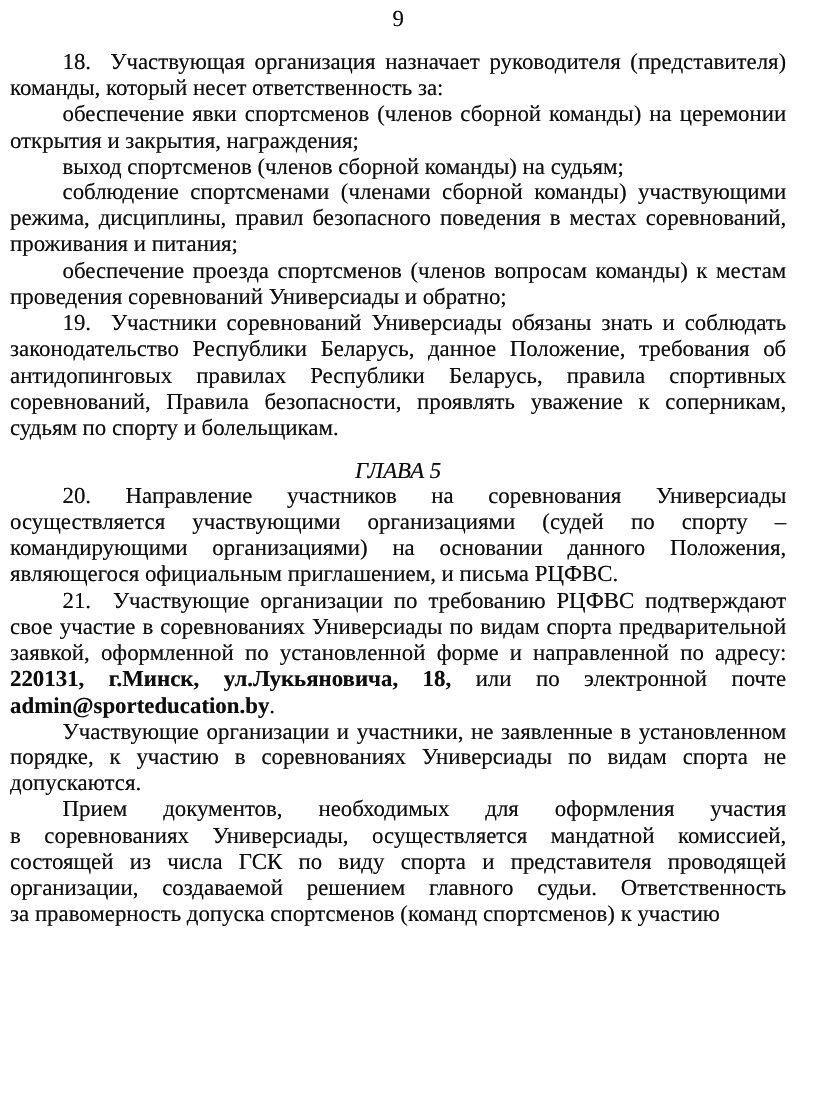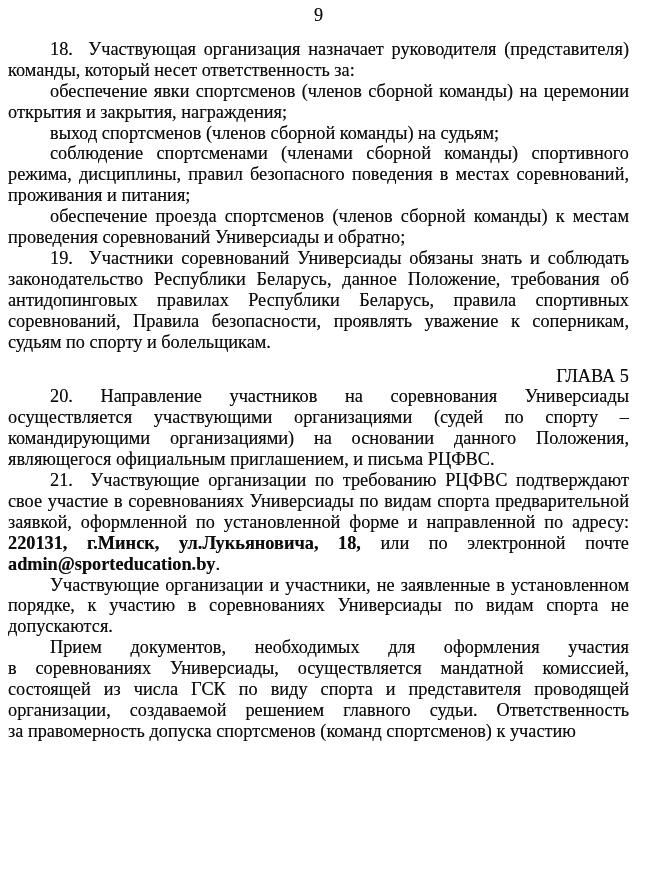--- a/index.html
+++ b/index.html
@@ -28,22 +28,23 @@
     text-align: center;
     text-indent: 0;
     margin: 0 0 13px 0;
   }
   .para {
     margin: 0;
     text-indent: 42px;
   }
   .chapter {
     margin: 13px 0 0 0;
-    text-align: right;
+    text-align: center;
     text-indent: 0;
+    font-style: italic;
   }
   .chapter-line {
     text-indent: 0;
   }
   .bold {
     font-weight: bold;
   }
 </style>
 </head>
 <body>
@@ -51,23 +52,23 @@
 <div class="page">
 
   <div class="page-number">9</div>
 
   <p class="para">18.&nbsp; Участвующая организация назначает руководителя (представителя) команды, который несет ответственность за:</p>
 
   <p class="para">обеспечение явки спортсменов (членов сборной команды) на церемонии открытия и закрытия, награждения;</p>
 
   <p class="para">выход спортсменов (членов сборной команды) на судьям;</p>
 
-  <p class="para">соблюдение спортсменами (членами сборной команды) спортивного режима, дисциплины, правил безопасного поведения в местах соревнований, проживания и питания;</p>
+  <p class="para">соблюдение спортсменами (членами сборной команды) участвующими режима, дисциплины, правил безопасного поведения в местах соревнований, проживания и питания;</p>
 
-  <p class="para">обеспечение проезда спортсменов (членов сборной команды) к местам проведения соревнований Универсиады и обратно;</p>
+  <p class="para">обеспечение проезда спортсменов (членов вопросам команды) к местам проведения соревнований Универсиады и обратно;</p>
 
 
   <p class="para">19.&nbsp; Участники соревнований Универсиады обязаны знать и соблюдать законодательство Республики Беларусь, данное Положение, требования об антидопинговых правилах Республики Беларусь, правила спортивных соревнований, Правила безопасности, проявлять уважение к соперникам, судьям по спорту и болельщикам.</p>
 
   <div class="chapter">
     <div class="chapter-line">ГЛАВА 5</div>
   </div>
 
   <p class="para">20.&nbsp;Направление участников на соревнования Универсиады осуществляется участвующими организациями (судей по спорту – командирующими организациями) на основании данного Положения, являющегося официальным приглашением, и письма РЦФВС.</p>
 

